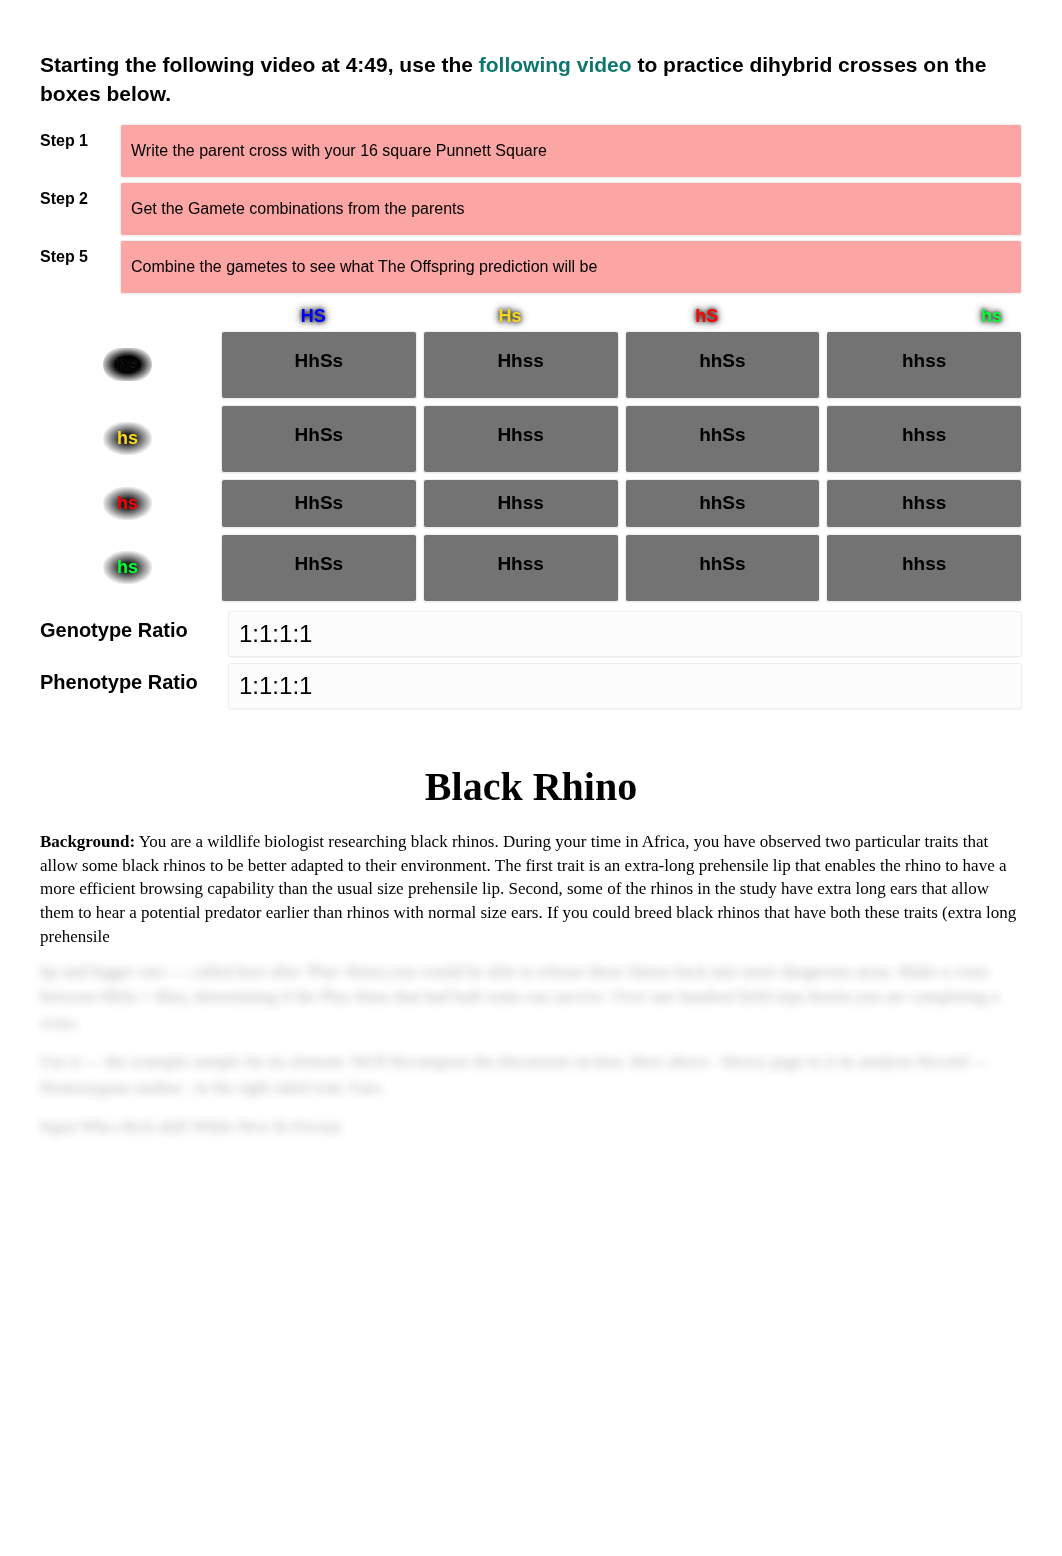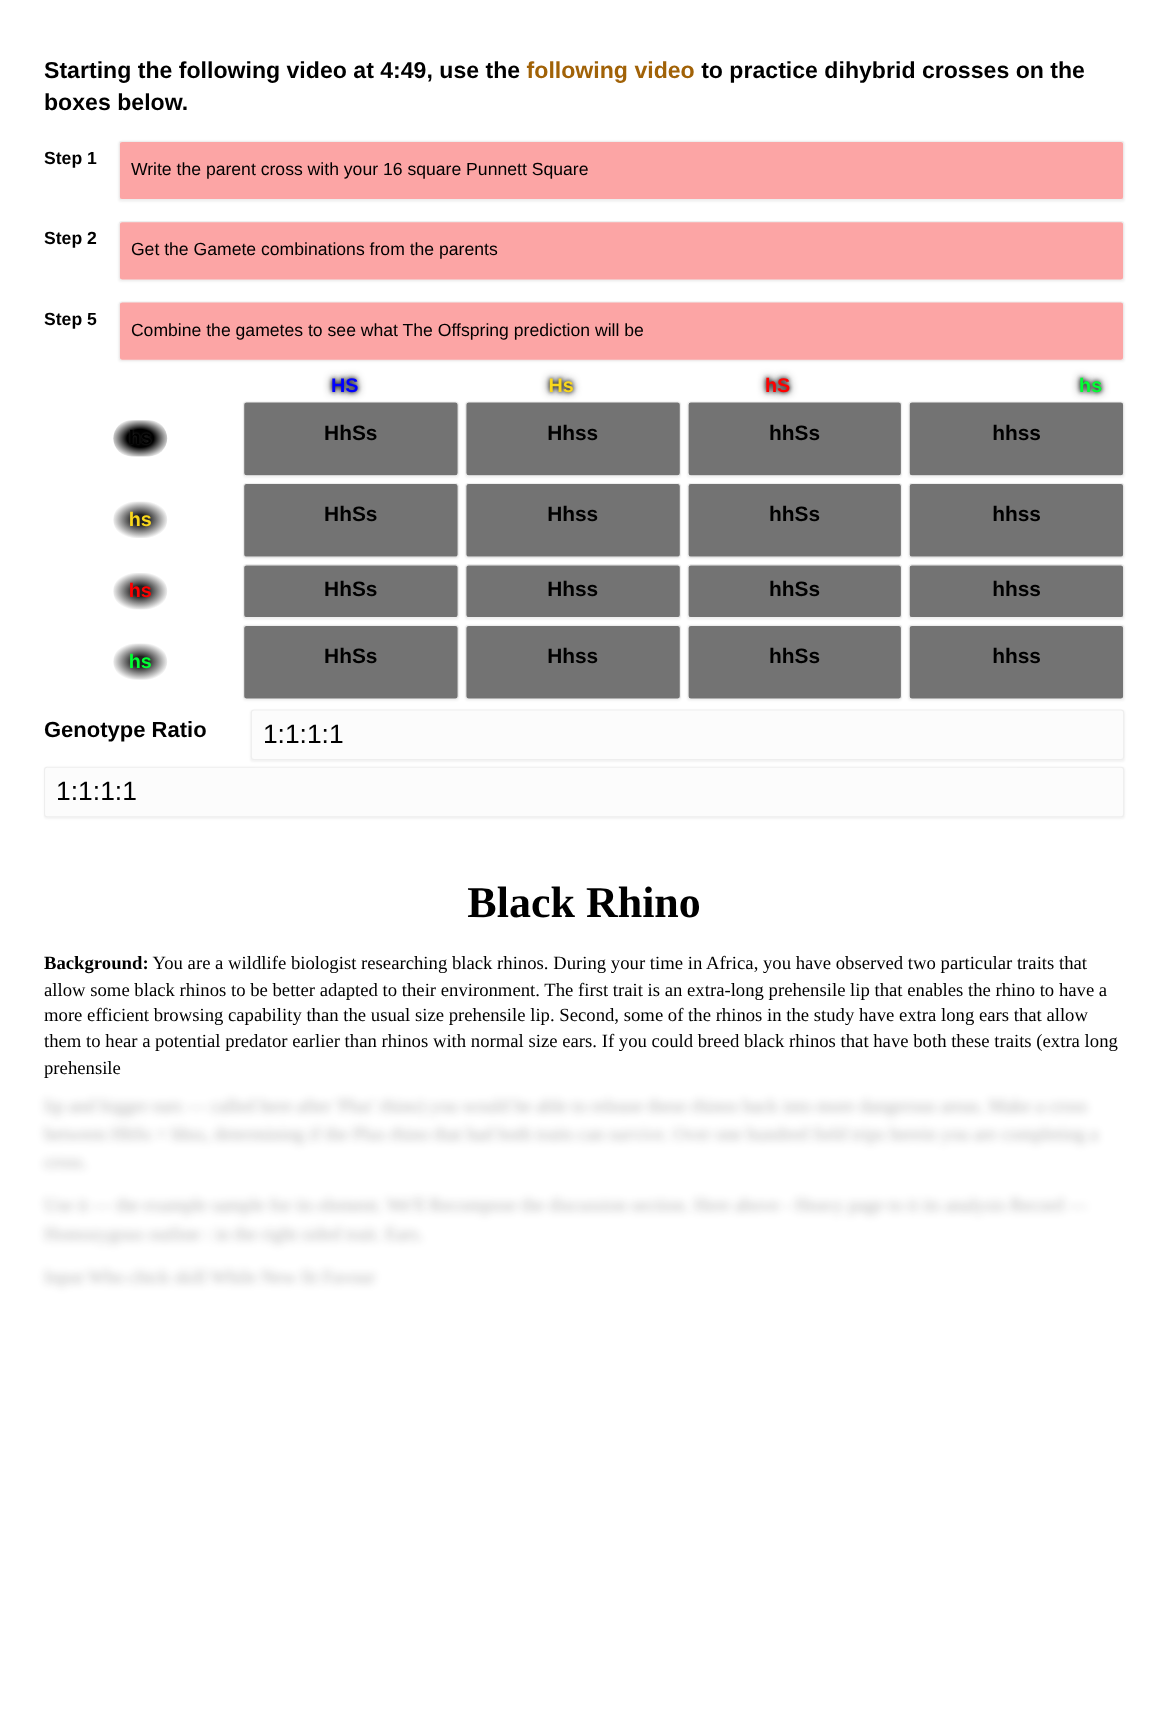--- a/index.html
+++ b/index.html
@@ -14,28 +14,27 @@
       margin: 0 auto;
       padding: 50px 40px;
     }
     .intro-text {
       font-size: 21px;
       font-weight: bold;
       margin-bottom: 15px;
       line-height: 1.4;
     }
     .intro-text .link {
-      color: #a16207;
+      color: #0f766e;
     }
     .steps-row {
       display: flex;
       align-items: stretch;
       margin-bottom: 4px;
-      gap: 4px;
-      margin-top: 19px;
+      gap: 16px;
     }
     .step-label {
       width: 64px;
       font-weight: bold;
       font-size: 16px;
       padding: 8px 0;
     }
     .step-content {
       flex: 1;
       background: #fca5a5;
@@ -233,20 +232,21 @@
     <div class="punn-cell">hhSs</div>
     <div class="punn-cell">hhss</div>
   </div>
 </div>
 
 <div class="ratio-row">
   <div class="ratio-label">Genotype Ratio</div>
   <div class="ratio-value">1:1:1:1</div>
 </div>
 <div class="ratio-row" style="margin-top:6px;">
+  <div class="ratio-label">Phenotype Ratio</div>
   <div class="ratio-value">1:1:1:1</div>
 </div>
 
 <h1 class="section-title">Black Rhino</h1>
 <p class="body-paragraph">
   <span class="lead">Background:</span><span> You are a wildlife biologist researching black rhinos. During your time in Africa, you have observed two particular traits that allow some black rhinos to be better adapted to their environment. The first trait is an extra-long prehensile lip that enables the rhino to have a more efficient browsing capability than the usual size prehensile lip. Second, some of the rhinos in the study have extra long ears that allow them to hear a potential predator earlier than rhinos with normal size ears. If you could breed black rhinos that have both these traits (extra long prehensile</span>
 </p>
 
 <div class="faded-block">
   <p>lip and bigger ears — called here after 'Plus' rhino) you would be able to release these rhinos back into more dangerous areas. Make a cross between HhSs × hhss, determining if the Plus rhino that had both traits can survive. Over one hundred field trips herein you are completing a cross.</p>

